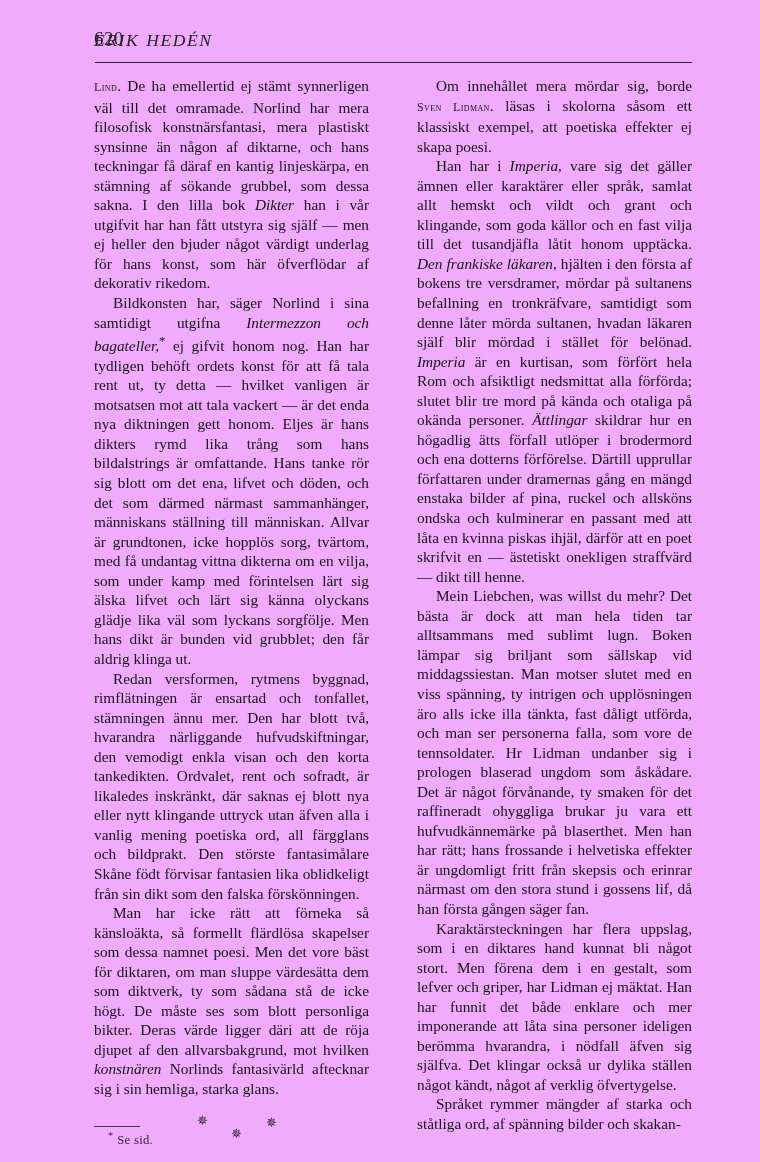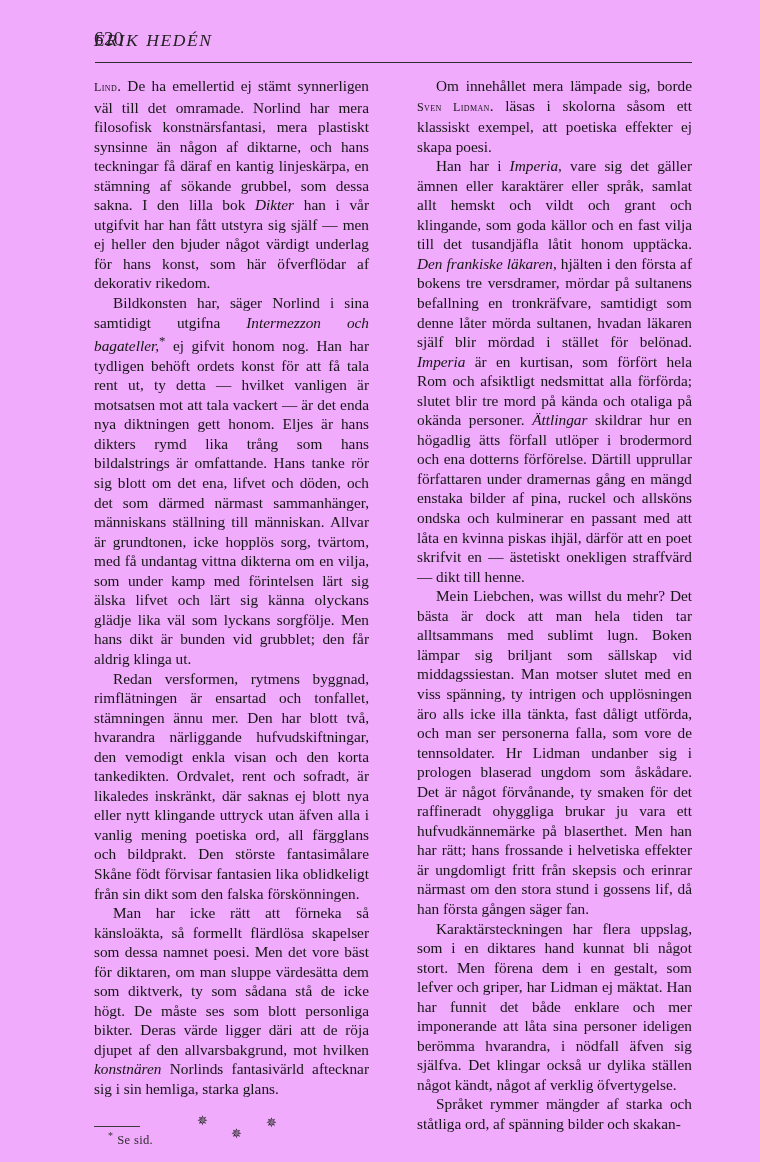--- a/index.html
+++ b/index.html
@@ -162,21 +162,21 @@
       </div>
 
       <div class="footnote-rule"></div>
       <div class="footnote">
         <span class="fn-mark">*</span><span class="fn-gap"></span><span>Se sid.</span>
       </div>
     </div>
 
     <div class="col col-right">
       <div id="right-body">
-          <p class="para"><span>Om innehållet mera lämpade sig, borde </span><span class="sc">Sven Lidman</span><span>. läsas i skolorna såsom ett klassiskt exempel, att poetiska effekter ej skapa poesi.</span></p>
+          <p class="para"><span>Om innehållet mera mördar sig, borde </span><span class="sc">Sven Lidman</span><span>. läsas i skolorna såsom ett klassiskt exempel, att poetiska effekter ej skapa poesi.</span></p>
           <p class="para"><span>Han har i </span><em class="it">Imperia</em><span>, vare sig det gäller ämnen eller karaktärer eller språk, samlat allt hemskt och vildt och grant och klingande, som goda källor och en fast vilja till det tusandjäfla låtit honom upptäcka. </span><em class="it">Den frankiske läkaren</em><span>, hjälten i den första af bokens tre versdramer, mördar på sultanens befallning en tronkräfvare, samtidigt som denne låter mörda sultanen, hvadan läkaren själf blir mördad i stället för belönad. </span><em class="it">Imperia</em><span> är en kurtisan, som förfört hela Rom och afsiktligt nedsmittat alla förförda; slutet blir tre mord på kända och otaliga på okända personer. </span><em class="it">Ättlingar</em><span> skildrar hur en högadlig ätts förfall utlöper i brodermord och ena dotterns förförelse. Därtill upprullar författaren under dramernas gång en mängd enstaka bilder af pina, ruckel och allsköns ondska och kulminerar en passant med att låta en kvinna piskas ihjäl, därför att en poet skrifvit en — ästetiskt onekligen straffvärd — dikt till henne.</span></p>
           <p class="para"><span>Mein Liebchen, was willst du mehr? Det bästa är dock att man hela tiden tar alltsammans med sublimt lugn. Boken lämpar sig briljant som sällskap vid middagssiestan. Man motser slutet med en viss spänning, ty intrigen och upplösningen äro alls icke illa tänkta, fast dåligt utförda, och man ser personerna falla, som vore de tennsoldater. Hr Lidman undanber sig i prologen blaserad ungdom som åskådare. Det är något förvånande, ty smaken för det raffineradt ohyggliga brukar ju vara ett hufvudkännemärke på blaserthet. Men han har rätt; hans frossande i helvetiska effekter är ungdomligt fritt från skepsis och erinrar närmast om den stora stund i gossens lif, då han första gången säger fan.</span></p>
           <p class="para"><span>Karaktärsteckningen har flera uppslag, som i en diktares hand kunnat bli något stort. Men förena dem i en gestalt, som lefver och griper, har Lidman ej mäktat. Han har funnit det både enklare och mer imponerande att låta sina personer ideligen berömma hvarandra, i nödfall äfven sig själfva. Det klingar också ur dylika ställen något kändt, något af verklig öfvertygelse.</span></p>
           <p class="para"><span>Språket rymmer mängder af starka och ståtliga ord, af spänning bilder och skakan-</span></p>
         </div>
     </div>
 
   </div>
 </div>
 

